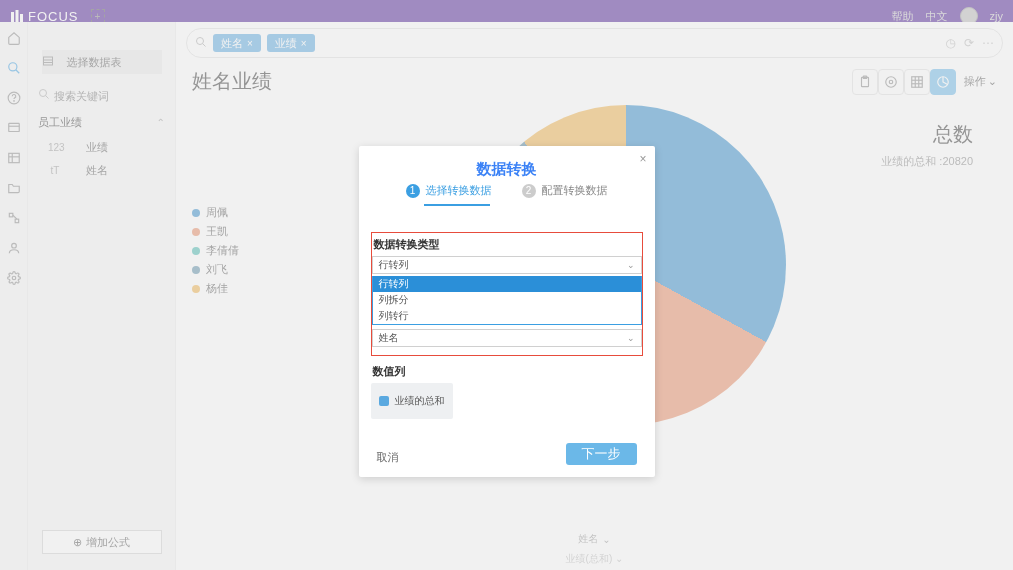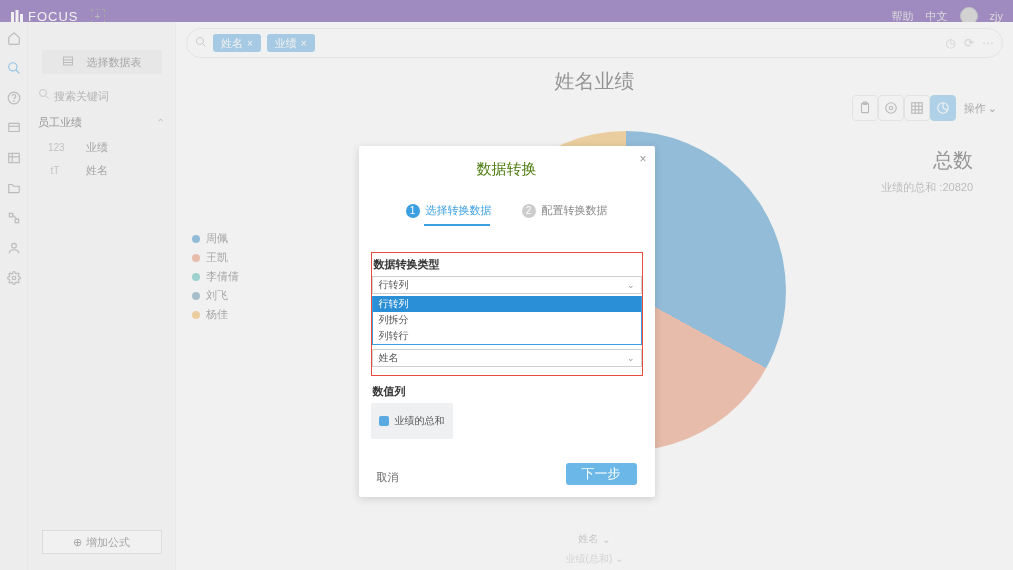--- a/index.html
+++ b/index.html
@@ -57,21 +57,21 @@
   display: flex;
   flex-direction: column;
 }
 .sidebar .datatable-btn {
   margin: 0 auto 8px;
   width: 120px;
   height: 24px;
   background: #e8e8e8;
   display: flex;
   align-items: center;
-  justify-content: center;
+  justify-content: flex-start;
   gap: 13px;
   font-size: 11px;
   color: #555;
   cursor: pointer;
 }
 .sidebar .search-row { display:flex; align-items:center; padding: 6px 10px; color:#999; gap:4px; }
 .sidebar .search-row input { border:none; background:transparent; outline:none; font-size:11px; color:#555; width:100%; }
 .sidebar .group { padding: 6px 10px; display:flex; align-items:center; font-size:11px; color:#333; }
 .sidebar .group .chev { margin-left:auto; color:#999; font-size:10px; }
 .sidebar .field { padding: 4px 10px 4px 20px; display:flex; align-items:center; gap:24px; font-size:11px; color:#555; }
@@ -121,21 +121,20 @@
   font-size: 11px;
   gap: 4px;
 }
 .pill .x { font-size: 10px; cursor:pointer; }
 .pillbar .right-icons { margin-left:auto; display:flex; gap:8px; color:#bbb; }
 
 .title-row {
   display: flex;
   align-items: center;
   padding: 4px 16px 10px;
-  flex-direction: column;
 }
 .title-row h1 { font-size: 20px; font-weight: 500; color:#333; }
 .title-row .toolbar { margin-left:auto; display:flex; align-items:center; }
 .tool-btn {
   width: 26px; height: 26px;
   border: 1px solid #e0e0e0;
   border-radius: 4px;
   display:flex; align-items:center; justify-content:center;
   color:#888;
   cursor:pointer;
@@ -195,21 +194,21 @@
   background:#fff;
   border-radius: 2px;
   box-shadow: 0 2px 8px rgba(0,0,0,0.15);
   padding: 14px 0 12px;
   position:relative;
 }
 .modal .close-x {
   position:absolute; right:8px; top:6px;
   color:#999; font-size:12px; cursor:pointer;
 }
-.modal h2 { text-align:center; font-size:15px; font-weight:400; color:#4d7c0f; margin-bottom:24px; }
+.modal h2 { text-align:center; font-size:15px; font-weight:700; color:#3b82f6; margin-bottom:4px; }
 .steps { display:flex; justify-content:center; gap:30px; margin-bottom:6px; }
 .step { display:flex; align-items:center; gap:6px; font-size:11px; color:#888; }
 .step .num { width:14px; height:14px; border-radius:50%; background:#ccc; color:#fff; display:flex; align-items:center; justify-content:center; font-size:10px; }
 .step.active { color:#3b9fe2; }
 .step.active .num { background:#3b9fe2; }
 .step-underline { height:2px; background:#3b9fe2; width:66px; margin: 0 0 14px 65px; }
 
 .form-section { padding: 12px 12px; }
 .red-box { border: 1px solid #e74c3c; padding-bottom:6px; margin-bottom:8px; }
 .field-label { font-size:11px; font-weight:bold; color:#333; margin: 4px 0; padding: 0 2px; }

